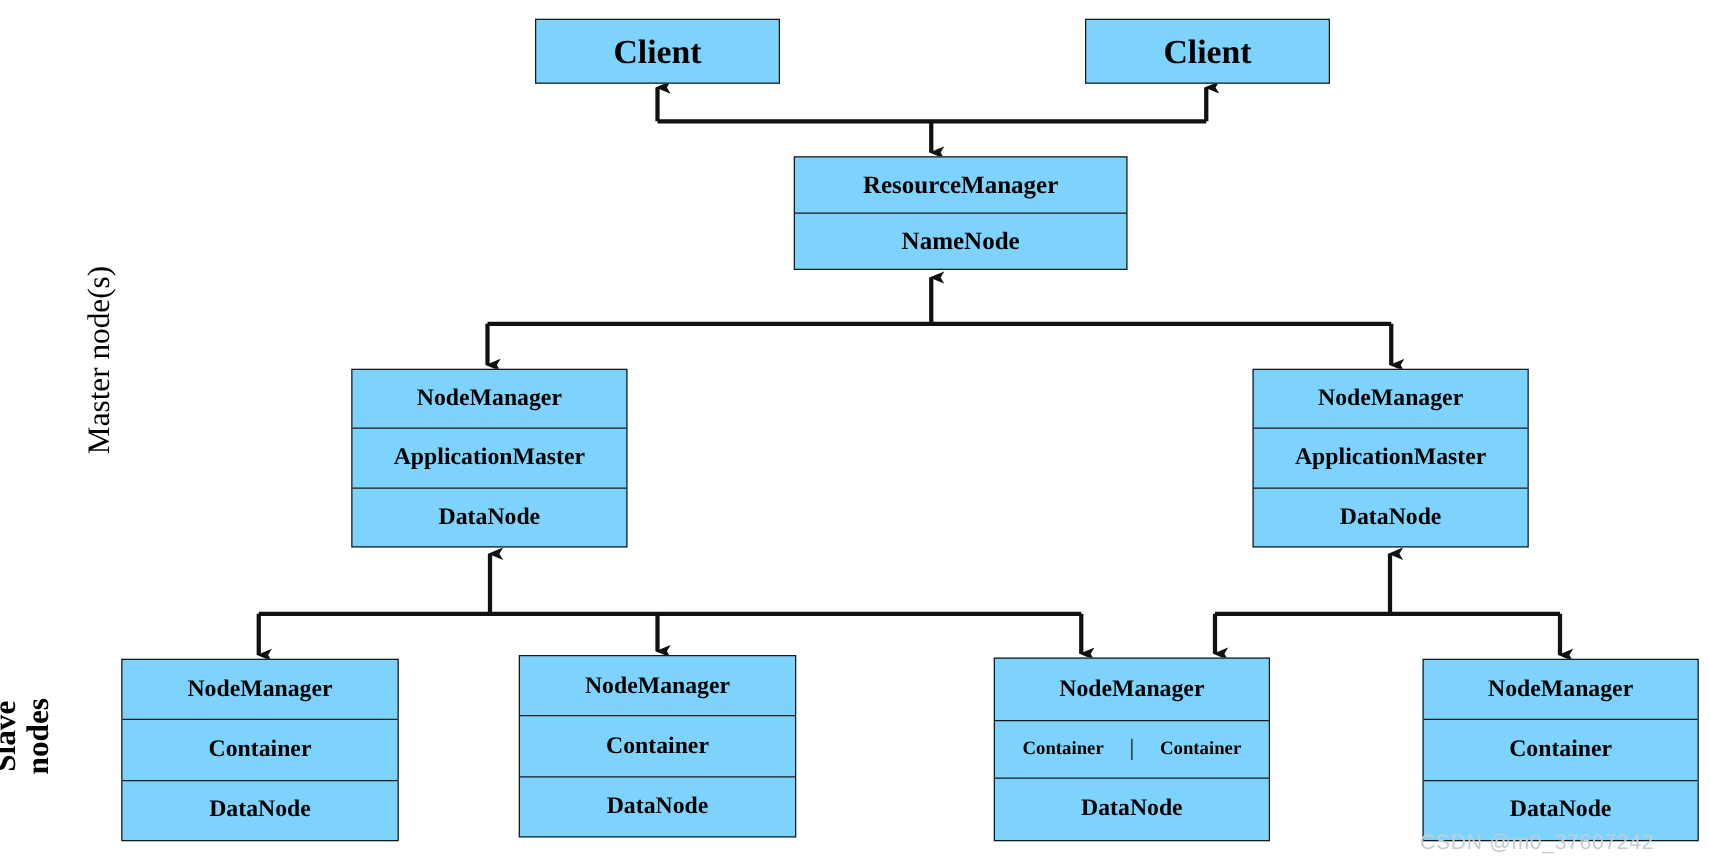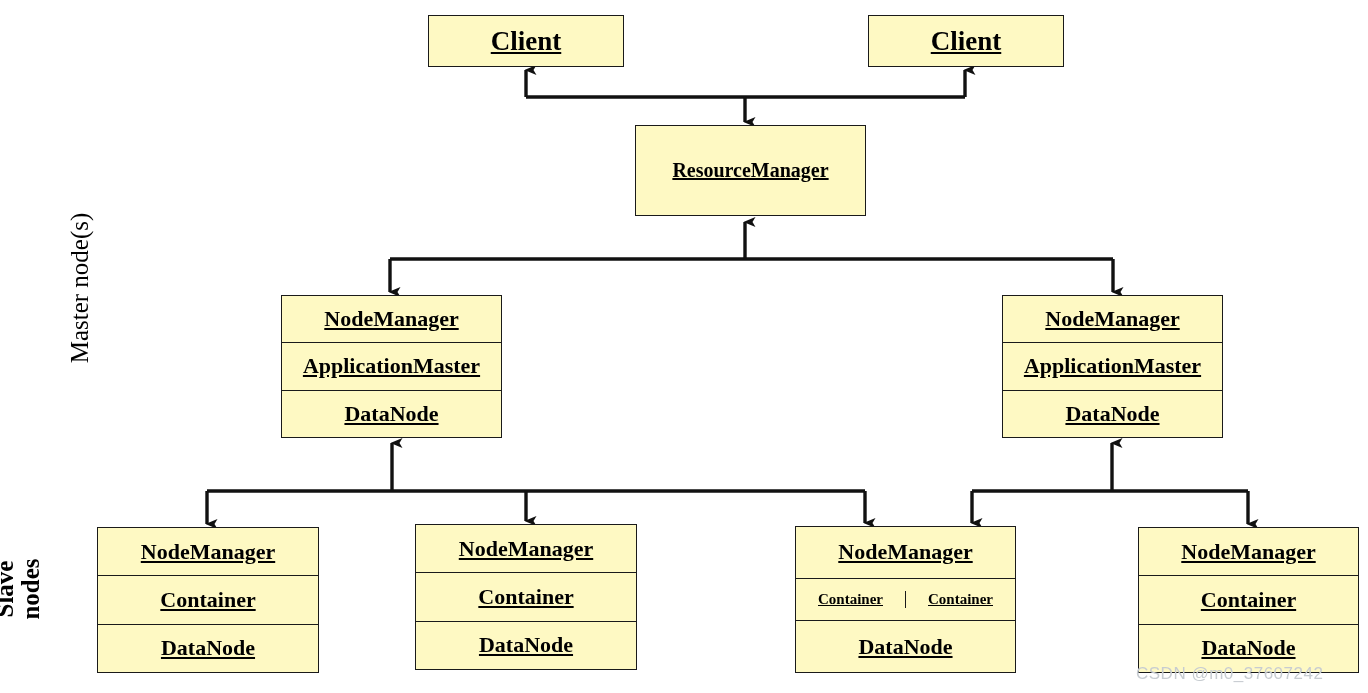--- a/index.html
+++ b/index.html
@@ -12,24 +12,23 @@
     width: 1368px;
     height: 693px;
     background: #ffffff;
     overflow: hidden;
     font-family: "Liberation Serif", "DejaVu Serif", serif;
   }
   .node-box {
     position: absolute;
     box-sizing: border-box;
     border: 1.6px solid #1a1a1a;
-    background: #fef9c3;
+    background: #7dd3fc;
     display: flex;
     flex-direction: column;
-    text-decoration: underline;
   }
   .node-row {
     box-sizing: border-box;
     display: flex;
     align-items: center;
     justify-content: center;
     font-weight: bold;
     color: #000000;
     text-align: center;
     white-space: nowrap;
@@ -50,21 +49,21 @@
     justify-content: center;
     font-weight: bold;
     color: #000000;
     white-space: nowrap;
   }
   .split-cell + .split-cell {
     border-left: 1.6px solid #1a1a1a;
   }
   .fs-client   { font-size: 27px; }
   .fs-big      { font-size: 20px; }
-  .fs-mid      { font-size: 22px; }
+  .fs-mid      { font-size: 19px; }
   .fs-small    { font-size: 15px; }
 
   .side-label {
     position: absolute;
     color: #000000;
     font-weight: normal;
     white-space: nowrap;
     transform-origin: 50% 50%;
   }
   .rot {
@@ -141,22 +140,23 @@
   </div>
 
   <div class="node-box" style="left:428px; top:15px; width:196px; height:52px;">
     <div class="node-row fs-client">Client</div>
   </div>
 
   <div class="node-box" style="left:868px; top:15px; width:196px; height:52px;">
     <div class="node-row fs-client">Client</div>
   </div>
 
-  <div class="node-box" style="left:635px; top:125px; width:231px; height:91px;">
+  <div class="node-box" style="left:635px; top:125px; width:267px; height:91px;">
     <div class="node-row fs-big">ResourceManager</div>
+    <div class="node-row fs-big">NameNode</div>
   </div>
 
   <div class="node-box" style="left:281px; top:295px; width:221px; height:143px;">
     <div class="node-row fs-mid">NodeManager</div>
     <div class="node-row fs-mid">ApplicationMaster</div>
     <div class="node-row fs-mid">DataNode</div>
   </div>
 
   <div class="node-box" style="left:1002px; top:295px; width:221px; height:143px;">
     <div class="node-row fs-mid">NodeManager</div>

